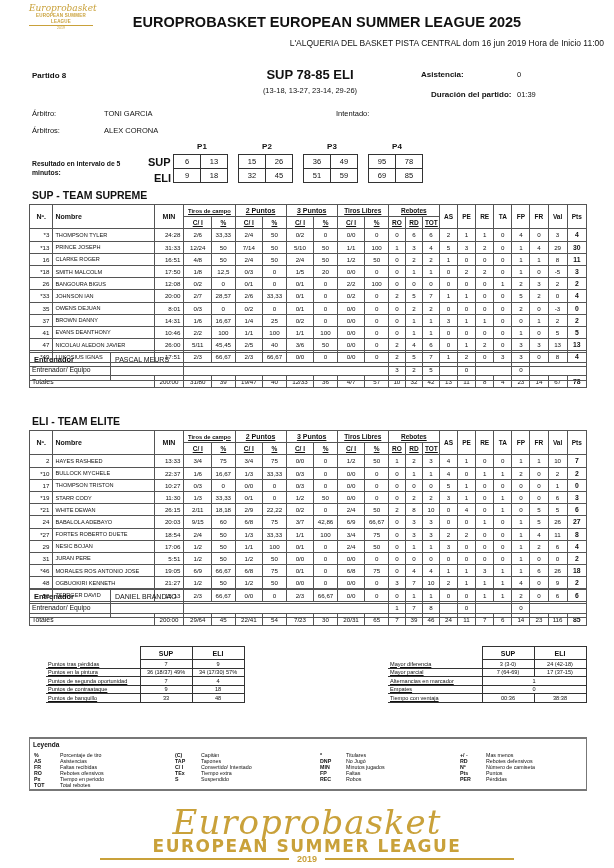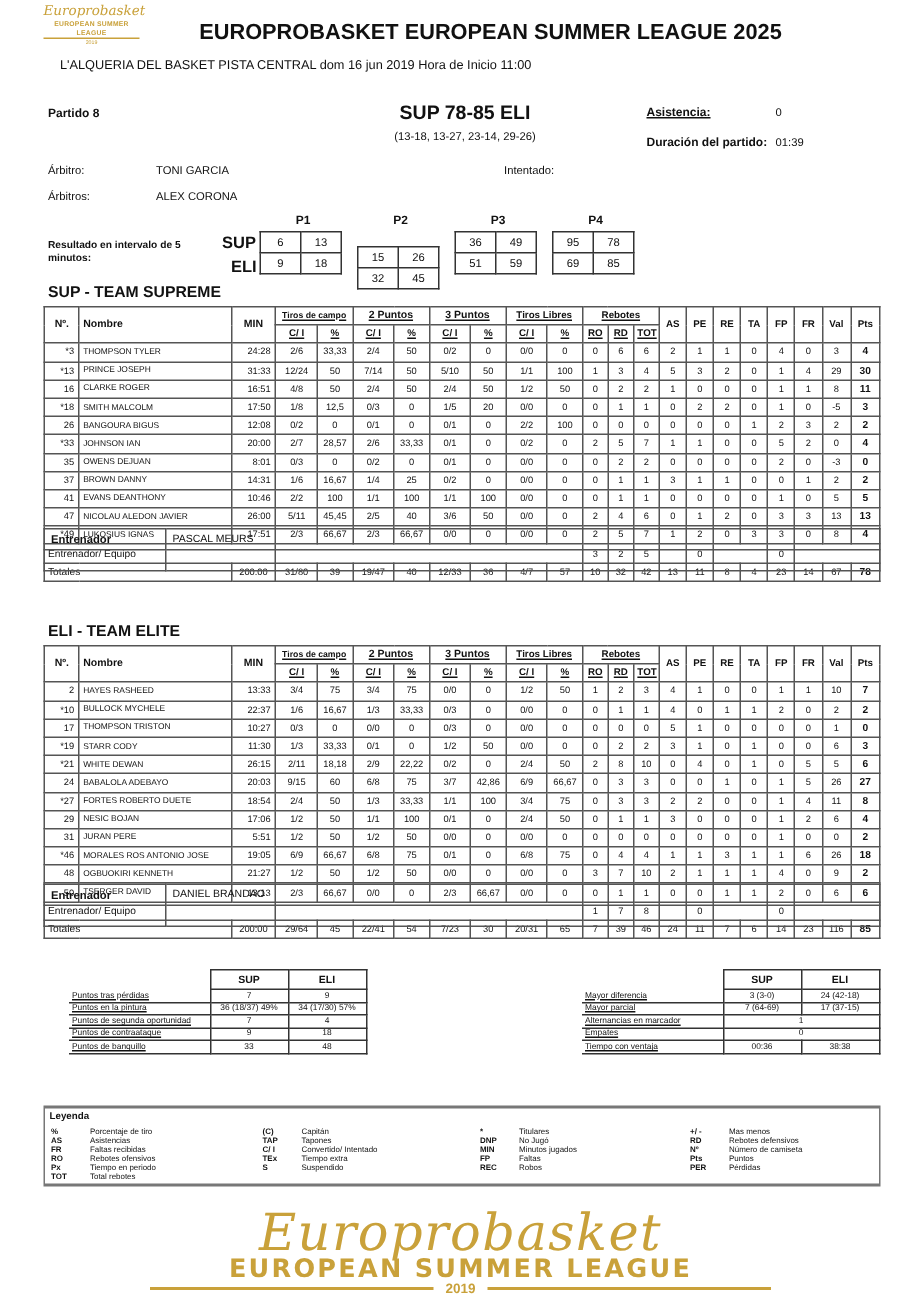--- a/index.html
+++ b/index.html
@@ -3,21 +3,21 @@
 <meta charset="utf-8">
 <style>
   html, body { margin:0; padding:0; background:#fff; }
   body { width:614px; height:868px; position:relative; font-family:"Liberation Sans", sans-serif; color:#111; overflow:hidden; }
   .abs { position:absolute; }
   .logo-small { left:29px; top:4px; width:64px; height:22px; color:#c9a13a; text-align:center; }
   .logo-small .script { font-family:"DejaVu Serif", serif; font-style:italic; font-size:9px; line-height:9px; }
   .logo-small .caps { font-size:4.5px; font-weight:bold; letter-spacing:0.2px; line-height:6px; }
   .logo-small .yr { font-size:3.5px; border-top:1px solid #c9a13a; line-height:5px; }
   .title { left:0; width:614px; top:14px; text-align:center; font-size:14.5px; font-weight:bold; padding-left:40px; box-sizing:border-box; }
-  .subtitle { left:0; width:604px; top:38px; text-align:left; font-size:8.5px; padding-left:40px; box-sizing:border-box; }
+  .subtitle { left:0; width:604px; top:38px; text-align:right; font-size:8.5px; padding-left:40px; box-sizing:border-box; }
   .lbl-b { font-size:8px; font-weight:bold; }
   .lbl { font-size:7.5px; }
   .score { left:210px; width:200px; top:67px; text-align:center; font-size:13px; font-weight:bold; }
   .quarters { left:210px; width:200px; top:86px; text-align:center; font-size:7.5px; }
   .per-head { font-size:8px; font-weight:bold; text-align:center; width:60px; }
   .pbox { border-collapse:collapse; }
   .pbox td { border:1px solid #333; width:26px; height:13px; text-align:center; font-size:7.5px; padding:0; }
   .team-code { font-size:11px; font-weight:bold; }
   .section-title { font-size:10.5px; font-weight:bold; }
   table.box { border-collapse:collapse; position:absolute; left:29px; width:558px; table-layout:fixed; border:1.5px solid #444; }
@@ -56,21 +56,21 @@
   <div class="script">Europrobasket</div>
   <div class="caps">EUROPEAN SUMMER LEAGUE</div>
   <div class="yr">2019</div>
 </div>
 <div class="abs title">EUROPROBASKET EUROPEAN SUMMER LEAGUE 2025</div>
 <div class="abs subtitle">L'ALQUERIA DEL BASKET PISTA CENTRAL dom 16 jun 2019   Hora de Inicio 11:00</div>
 
 <div class="abs lbl-b" style="left:32px;top:71px;">Partido 8</div>
 <div class="abs score">SUP 78-85 ELI</div>
 <div class="abs quarters">(13-18, 13-27, 23-14, 29-26)</div>
-<div class="abs lbl-b" style="left:431px;top:70px;text-decoration:underline;">Asistencia:</div>
+<div class="abs lbl-b" style="left:421px;top:70px;">Asistencia:</div>
 <div class="abs lbl" style="left:517px;top:70px;">0</div>
 <div class="abs lbl-b" style="left:431px;top:90px;">Duración del partido:</div>
 <div class="abs lbl" style="left:517px;top:90px;">01:39</div>
 
 <div class="abs lbl" style="left:32px;top:109px;">Árbitro:</div>
 <div class="abs lbl" style="left:104px;top:109px;">TONI GARCIA</div>
 <div class="abs lbl" style="left:336px;top:109px;">Intentado:</div>
 <div class="abs lbl" style="left:32px;top:126px;">Árbitros:</div>
 <div class="abs lbl" style="left:104px;top:126px;">ALEX CORONA</div>
 
@@ -88,21 +88,21 @@
       <tr>
         <td>6</td>
         <td>13</td>
       </tr>
   <tr>
         <td>9</td>
         <td>18</td>
       </tr>
 </tbody>
   </table>
-<table class="abs pbox" style="left:238px;top:164px;">
+<table class="abs pbox" style="left:238px;top:154px;">
   <tbody>
       <tr>
         <td>15</td>
         <td>26</td>
       </tr>
   <tr>
         <td>32</td>
         <td>45</td>
       </tr>
 </tbody>

